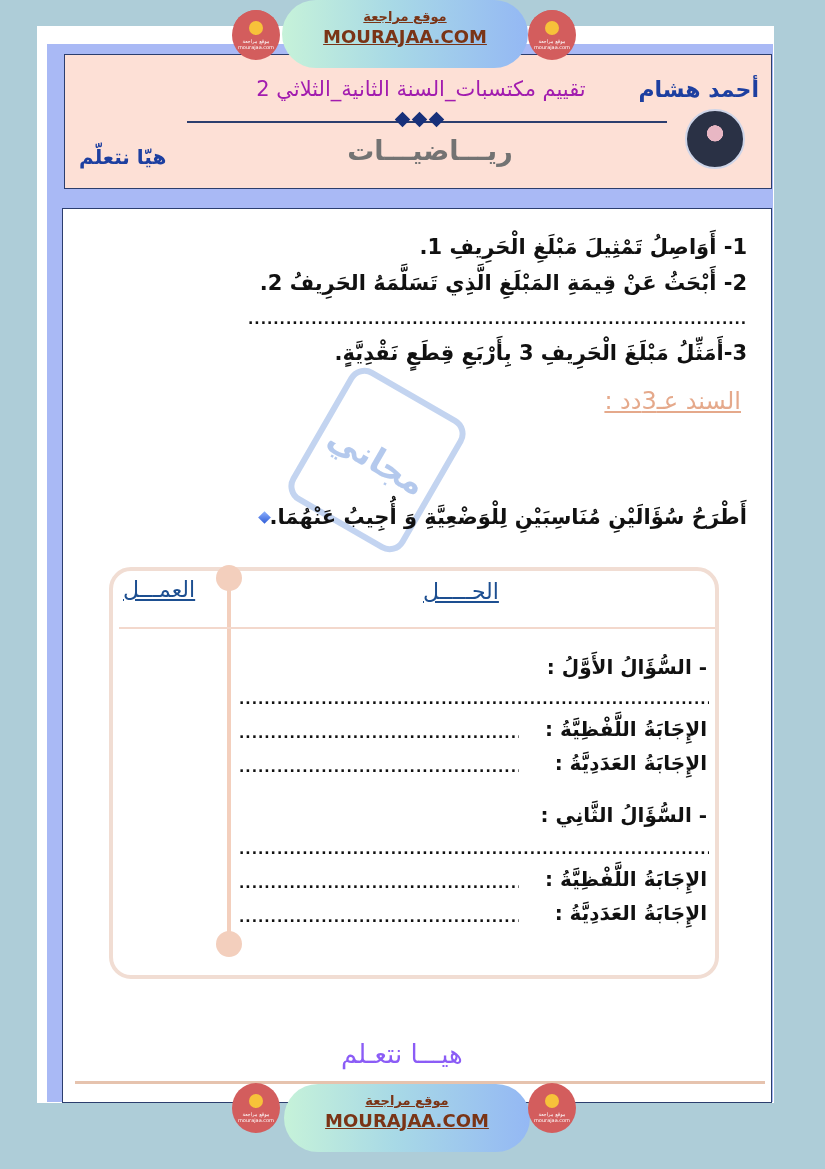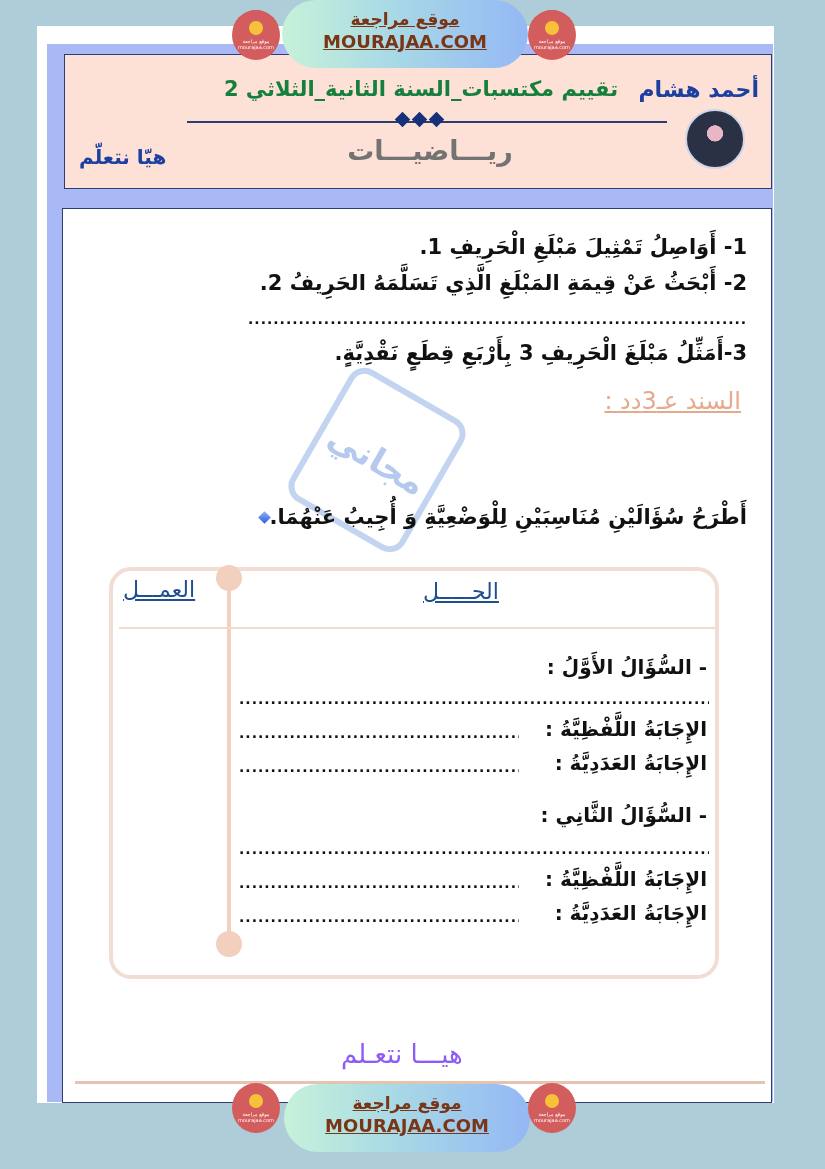--- a/index.html
+++ b/index.html
@@ -28,21 +28,21 @@
     position:absolute; right:12px; top:22px; font-weight:bold; font-size:22px;
     color:#1d3fa0; direction:rtl;
   }
   .avatar {
     position:absolute; right:26px; top:54px; width:56px; height:56px; border-radius:50%;
     background:radial-gradient(circle at 50% 40%, #e8b7c4 0 18%, #2a3145 19% 100%);
     border:2px solid #cfd5e8;
   }
   .title {
     position:absolute; left:146px; top:22px; width:420px; text-align:center;
-    font-weight:bold; font-size:21px; color:#15803d; direction:rtl;
+    font-weight:normal; font-size:21px; color:#a21caf; direction:rtl;
   }
   .sep-line {
     position:absolute; left:122px; top:66px; width:480px; height:2px; background:#2c3e6e;
   }
   .diamonds {
     position:absolute; left:332px; top:59px; display:flex; gap:6px;
   }
   .diamond {
     width:11px; height:11px; background:#17307a; transform:rotate(45deg);
   }
@@ -117,21 +117,21 @@
     position:absolute; left:278px; top:830px; font-size:26px; color:#8b5cf6; direction:rtl;
   }
   .footer-line {
     position:absolute; left:12px; top:872px; width:690px; height:3px; background:#e6c3ae;
   }
   .badge {
     position:absolute; width:246px; height:68px; border-radius:34px;
     background:linear-gradient(90deg,#c6f2d9,#a8d9e6 45%,#94b8f4);
     text-align:center; color:#7a3416; font-weight:bold;
   }
-  .badge .ar { font-size:17px; margin-top:9px; text-decoration:underline; direction:rtl; }
+  .badge .ar { font-size:13px; margin-top:9px; text-decoration:underline; direction:rtl; }
   .badge .en { font-size:18px; margin-top:2px; text-decoration:underline; font-family:"DejaVu Sans", sans-serif; }
   .logo {
     position:absolute; width:48px; height:50px; border-radius:50%; background:#d35d5d;
     display:flex; flex-direction:column; align-items:center; justify-content:center;
   }
   .logo .sun { width:14px; height:14px; border-radius:50%; background:#f7c23a; }
   .logo .txt { font-size:5px; color:#fff; margin-top:3px; line-height:6px; text-align:center; }
 </style>
 </head>
 <body>

